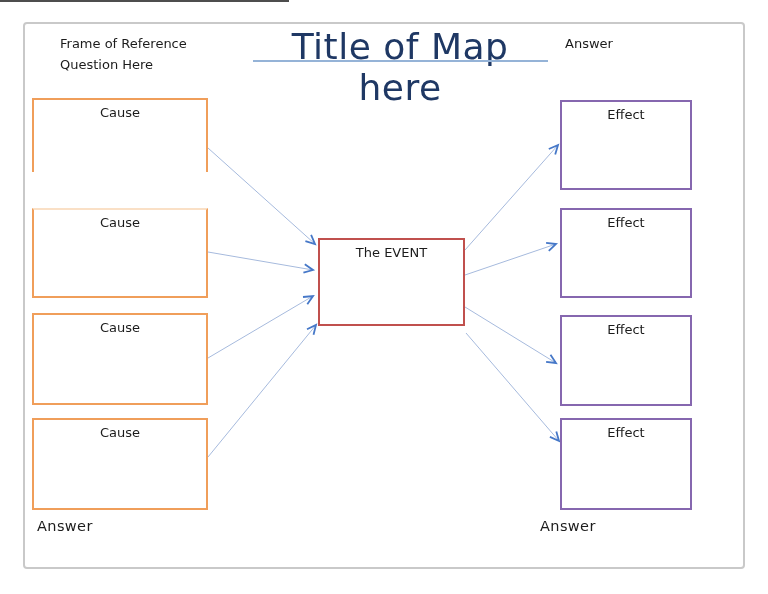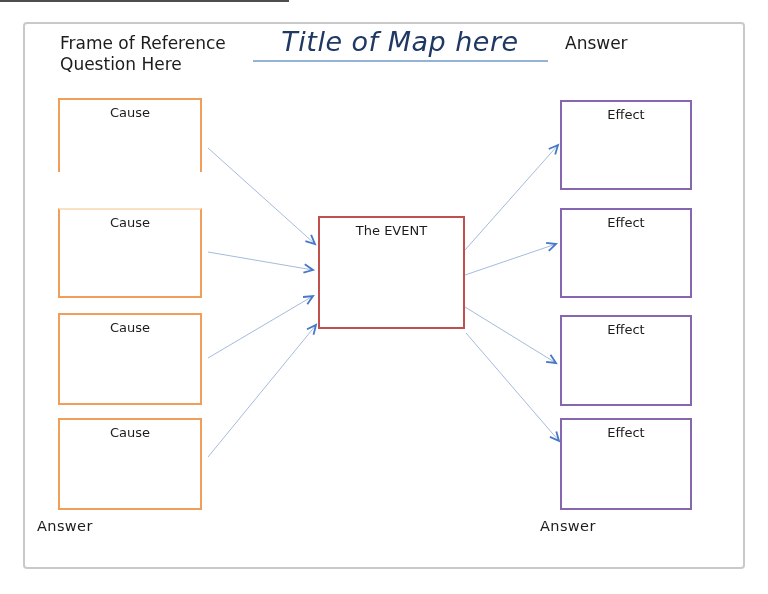--- a/index.html
+++ b/index.html
@@ -6,36 +6,36 @@
     --orange:#F09E5A; --orange-faint:#FAE0C6; --purple:#8667AF; --red:#C0504D;
     --navy:#1F3864; --underline:#95B3D7; --line:#A6BADD; --chevron:#4678C8;
     --frame:#C9C9C9; --ink:#1C1C1C;
   }
   html,body{margin:0;padding:0;background:#fff;}
   body{width:768px;height:594px;position:relative;overflow:hidden;
        font-family:"DejaVu Sans","Liberation Sans",sans-serif;color:var(--ink);}
   .top-edge-artifact{position:absolute;left:0;top:0;width:289px;height:2px;background:#2E2E2E;opacity:.85;}
   .canvas-frame{position:absolute;left:23px;top:22px;width:722px;height:547px;
        border:2px solid var(--frame);border-radius:4px;box-sizing:border-box;background:#fff;}
-  .label{position:absolute;font-size:17px;line-height:21px;white-space:pre-line;}
+  .label{position:absolute;font-size:13px;line-height:21px;white-space:pre-line;}
   .frame-question{left:60px;top:33px;}
   .answer-top{left:565px;top:33px;}
   .answer-bottom{font-size:14.5px;letter-spacing:.4px;top:516px;}
   .answer-bl{left:37px;} .answer-br{left:540px;}
   .map-title{position:absolute;left:250px;top:26px;width:300px;text-align:center;
-       font-size:27px;letter-spacing:.5px;color:var(--navy);font-style:italic;}
+       font-size:36px;letter-spacing:.5px;color:var(--navy);}
   .title-underline{position:absolute;left:253px;top:60px;width:295px;height:2px;background:var(--underline);}
   .box{position:absolute;box-sizing:border-box;background:#fff;}
   .box-label{padding-top:5px;text-align:center;font-size:13px;color:var(--ink);}
-  .cause{left:58px;width:144px;border:2px solid var(--orange);}
+  .cause{left:32px;width:176px;border:2px solid var(--orange);}
   .cause-1{top:98px;height:74px;border-bottom:none;}
   .cause-2{top:208px;height:90px;border-top-color:var(--orange-faint);}
   .cause-3{top:313px;height:92px;}
   .cause-4{top:418px;height:92px;}
-  .event-box{left:318px;top:216px;width:147px;height:113px;border:2px solid var(--red);}
+  .event-box{left:318px;top:238px;width:147px;height:88px;border:2px solid var(--red);}
   .effect{left:560px;width:132px;border:2px solid var(--purple);}
   .effect-1{top:100px;height:90px;}
   .effect-2{top:208px;height:90px;}
   .effect-3{top:315px;height:91px;}
   .effect-4{top:418px;height:92px;}
   svg.connectors{position:absolute;left:0;top:0;width:768px;height:594px;pointer-events:none;}
   svg .c-line{stroke:var(--line);stroke-width:1;fill:none;}
   svg .c-head{stroke:var(--chevron);stroke-width:1.8;fill:none;stroke-linejoin:miter;stroke-linecap:butt;}
 </style>
 </head>

